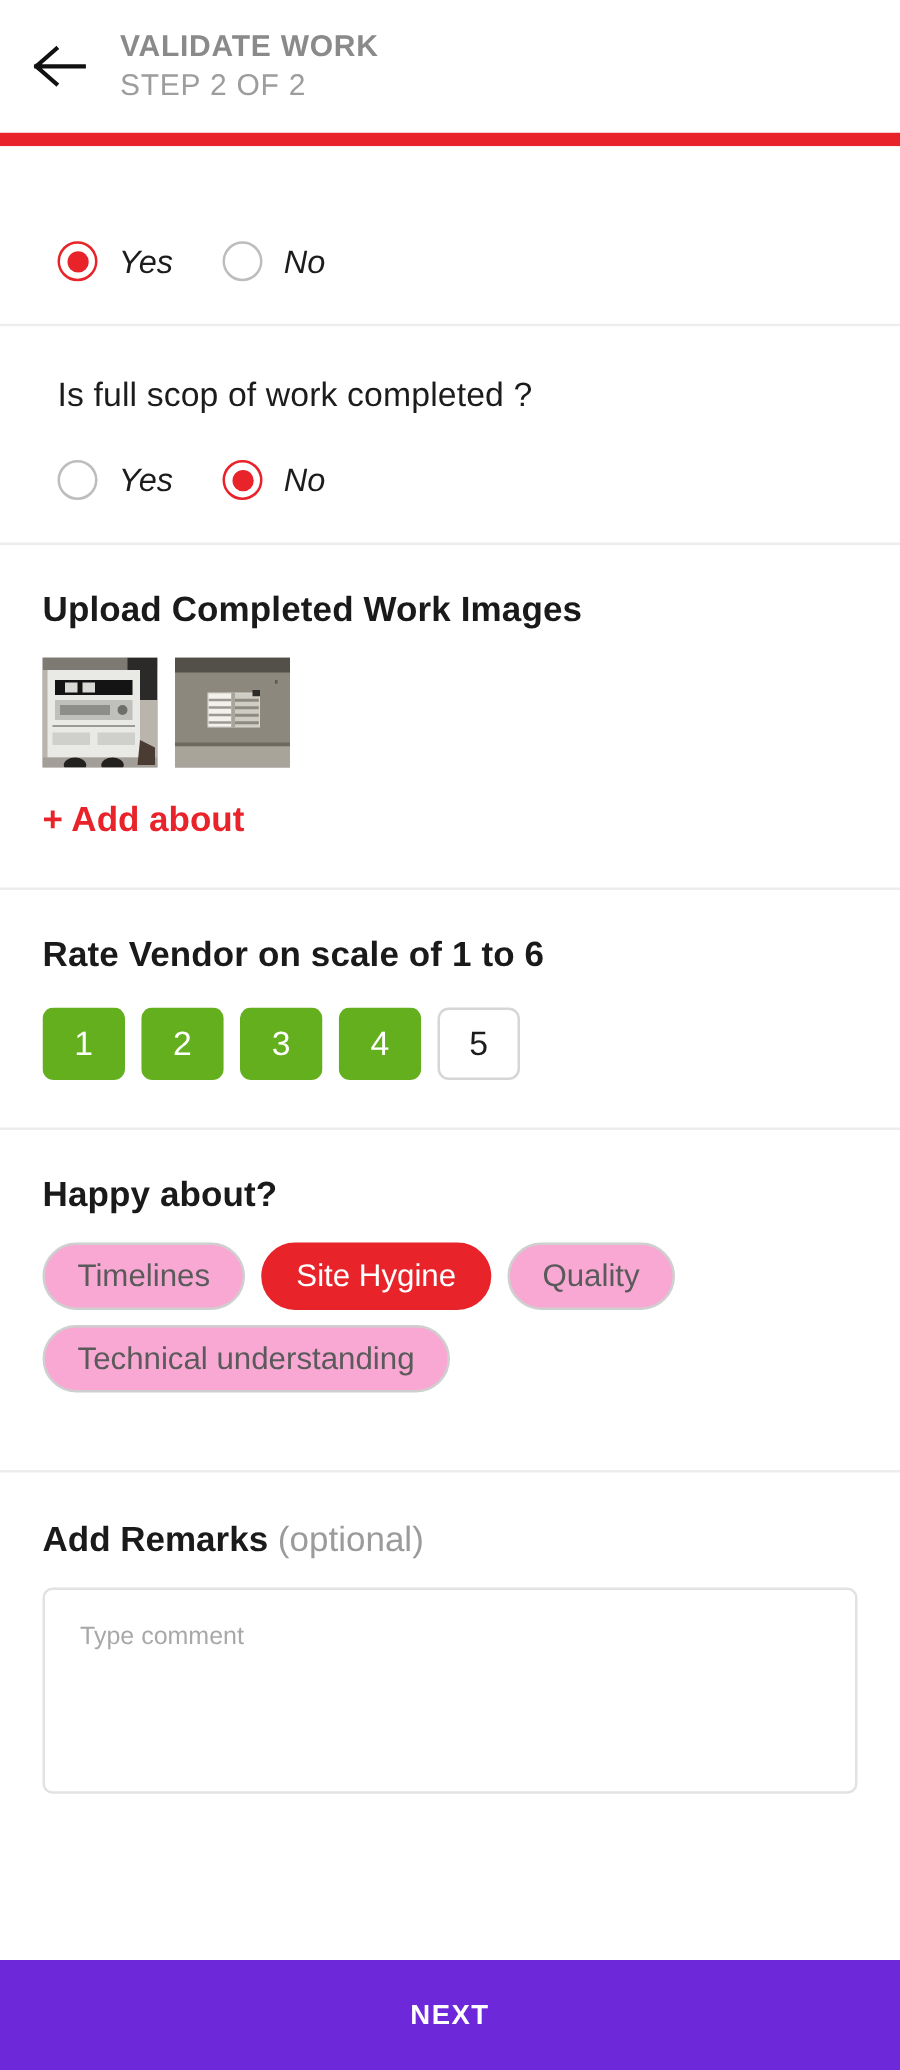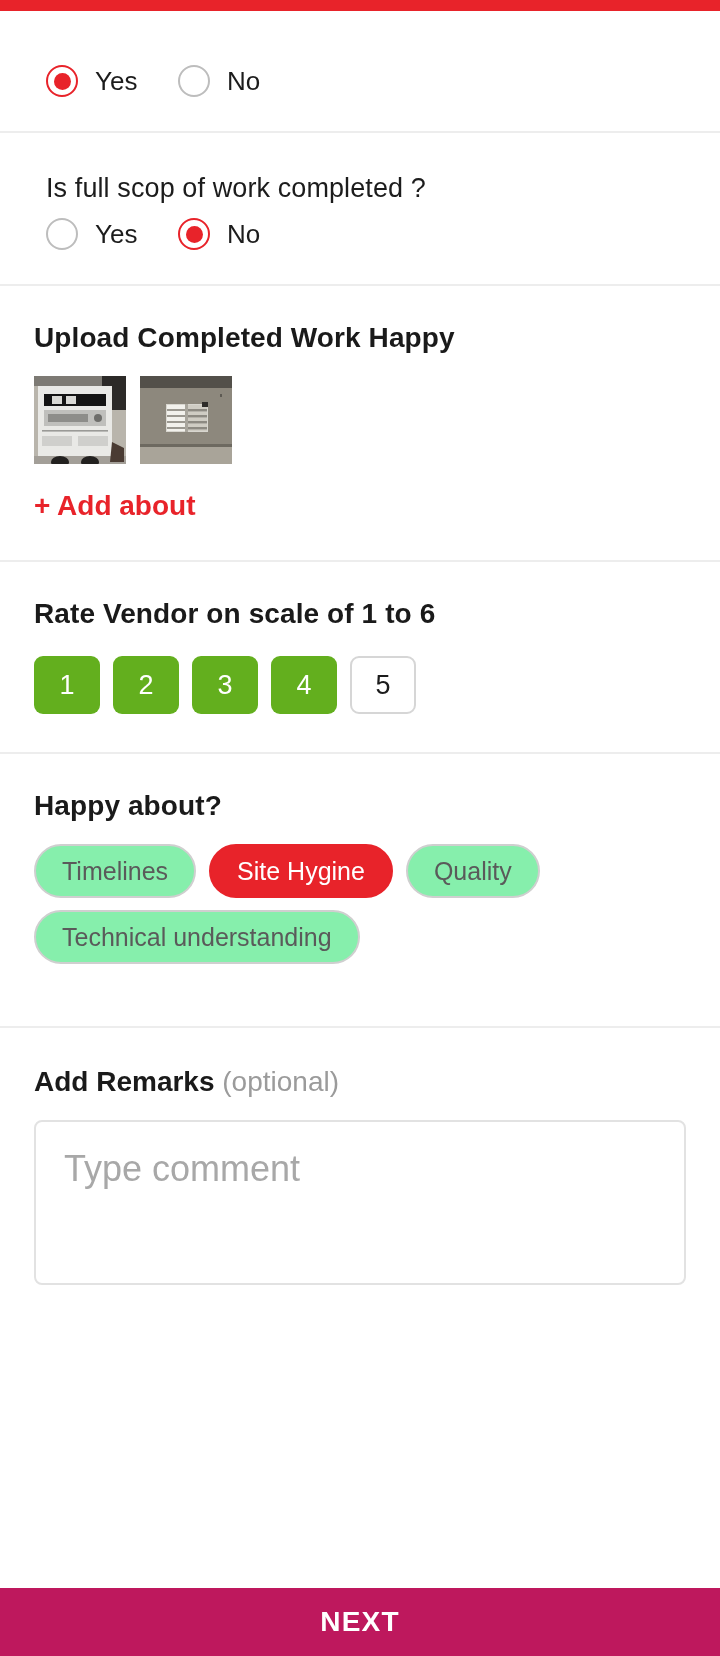--- a/index.html
+++ b/index.html
@@ -79,21 +79,22 @@
   .q-block { padding: 40px 0 34px 12px; }
   .q-text {
     font-size: 27px;
     color: #1c1c1c;
     font-weight: normal;
     letter-spacing: 0.1px;
   }
   .options {
     display: flex;
     align-items: flex-start;
-    margin-top: 14px;
+    margin-top: 36px;
+    font-style: italic;
   }
   .option {
     display: flex;
     align-items: center;
     cursor: pointer;
   }
   .option.first { width: 132px; }
   .radio {
     width: 32px;
     height: 32px;
@@ -193,21 +194,21 @@
     border-radius: 27px;
     display: inline-flex;
     align-items: center;
     padding: 0 26px;
     font-size: 25px;
     margin: 0 13px 12px 0;
     cursor: pointer;
     white-space: nowrap;
   }
   .chip.off {
-    background: #86efac;
+    background: #f9a8d4;
     border: 2px solid #cfcfcf;
     color: #5a5a5a;
   }
   .chip.on {
     background: #e8232a;
     border: 2px solid #e8232a;
     color: #ffffff;
   }
 
   
@@ -223,50 +224,63 @@
   }
   .remarks-input {
     width: 100%;
     height: 165px;
     margin-top: 22px;
     border: 2px solid #e2e2e2;
     border-radius: 8px;
     background: #ffffff;
     resize: none;
     padding: 26px 28px;
-    font-size: 36px;
+    font-size: 20px;
     font-family: "Liberation Sans", sans-serif;
     color: #1c1c1c;
     outline: none;
   }
   .remarks-input::placeholder { color: #a8a8a8; }
 
   
   .next-btn {
     flex: 0 0 auto;
-    height: 68px;
-    background: #be185d;
+    height: 88px;
+    background: #6d28d9;
     color: #ffffff;
-    font-size: 28px;
+    font-size: 22px;
     font-weight: bold;
     letter-spacing: 1.2px;
     display: flex;
     align-items: center;
     justify-content: center;
     cursor: pointer;
     border: none;
     width: 100%;
     font-family: "Liberation Sans", sans-serif;
   }
 </style>
 </head>
 <body>
 
 <div class="screen">
 
+  <div class="header">
+    <div class="back-btn">
+      <span>
+        <svg width="42" height="34" viewBox="0 0 42 34">
+          <path d="M2 17 L18 3 M2 17 L18 31 M2 17 L40 17" stroke="#111111" stroke-width="3.4" fill="none" stroke-linecap="square"></path>
+        </svg>
+      </span>
+    </div>
+    <div class="header-titles">
+      <div class="title-main">VALIDATE WORK</div>
+      <div class="title-sub">STEP 2 OF 2</div>
+    </div>
+  </div>
   <div class="accent-bar"></div>
 
   <div class="body">
 
     <div class="section">
       <div class="q-block">
         <div class="options">
           <div class="option first">
             <span class="radio on"></span>
             <span class="opt-label">Yes</span>
@@ -290,21 +304,21 @@
           <div class="option">
             <span class="radio on"></span>
             <span class="opt-label">No</span>
           </div>
         </div>
       </div>
     </div>
 
     <div class="section">
       <div class="upload-block">
-        <div class="block-title">Upload Completed Work Happy</div>
+        <div class="block-title">Upload Completed Work Images</div>
         <div class="thumbs">
 
           <div class="thumb">
             <svg viewBox="0 0 92 88" preserveAspectRatio="none">
               <rect x="0" y="0" width="92" height="88" fill="#b9b5ac"></rect>
               <rect x="0" y="0" width="92" height="10" fill="#7d7a74"></rect>
               <rect x="68" y="0" width="24" height="34" fill="#2c2a28"></rect>
               <rect x="4" y="10" width="74" height="70" fill="#e9e9e6"></rect>
               <rect x="10" y="18" width="62" height="12" fill="#141414"></rect>
               <rect x="18" y="20" width="10" height="8" fill="#d8d8d4"></rect>

